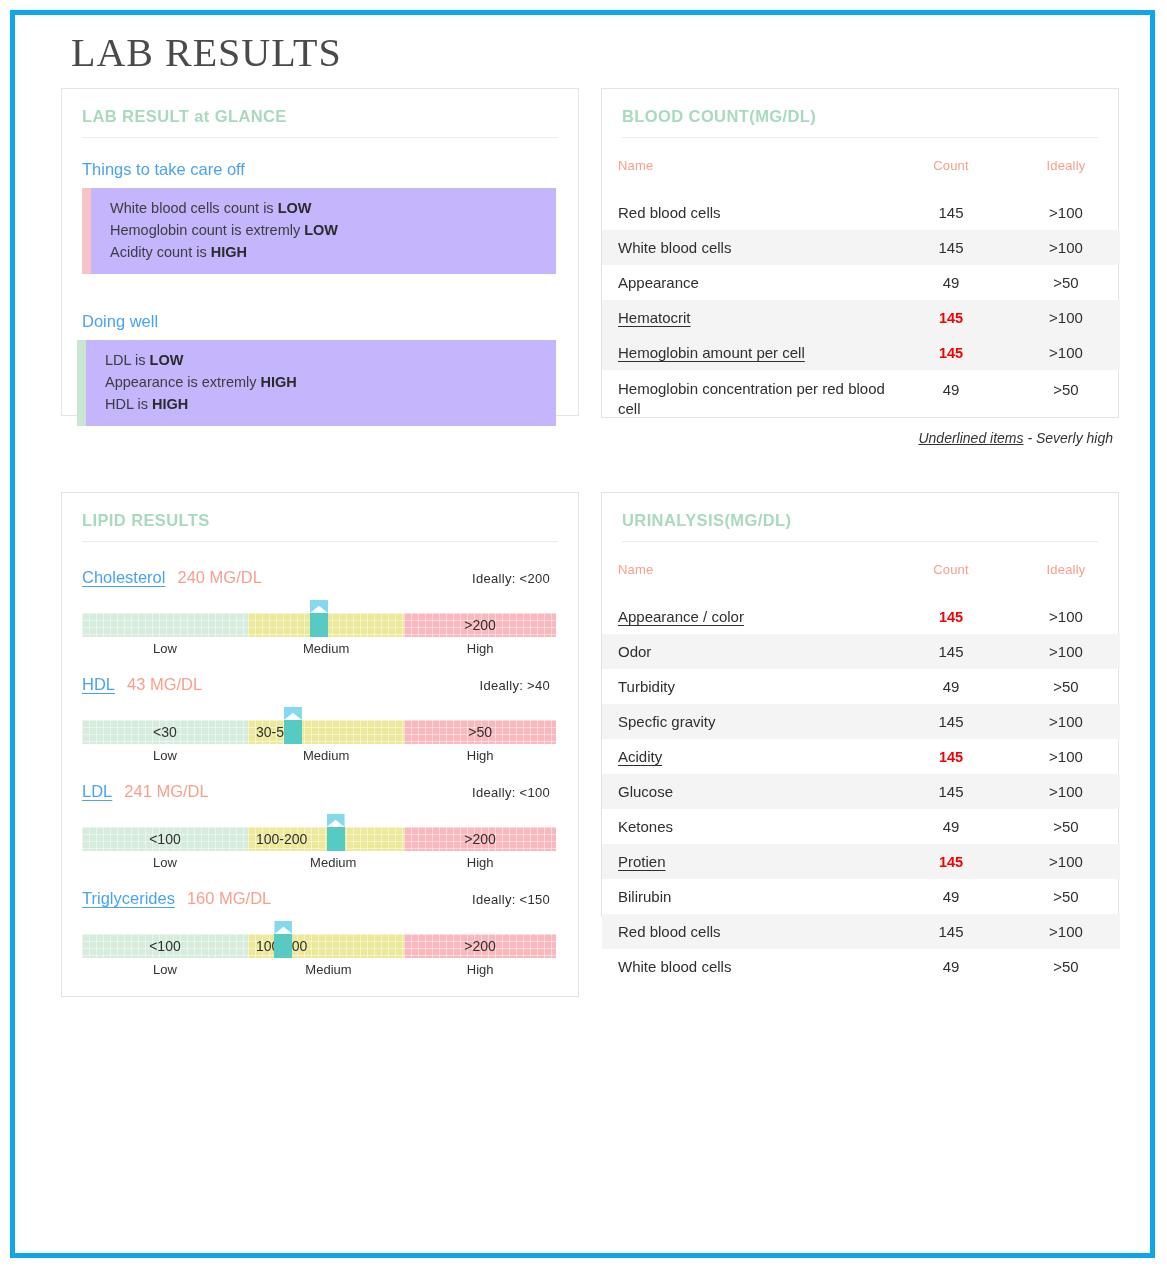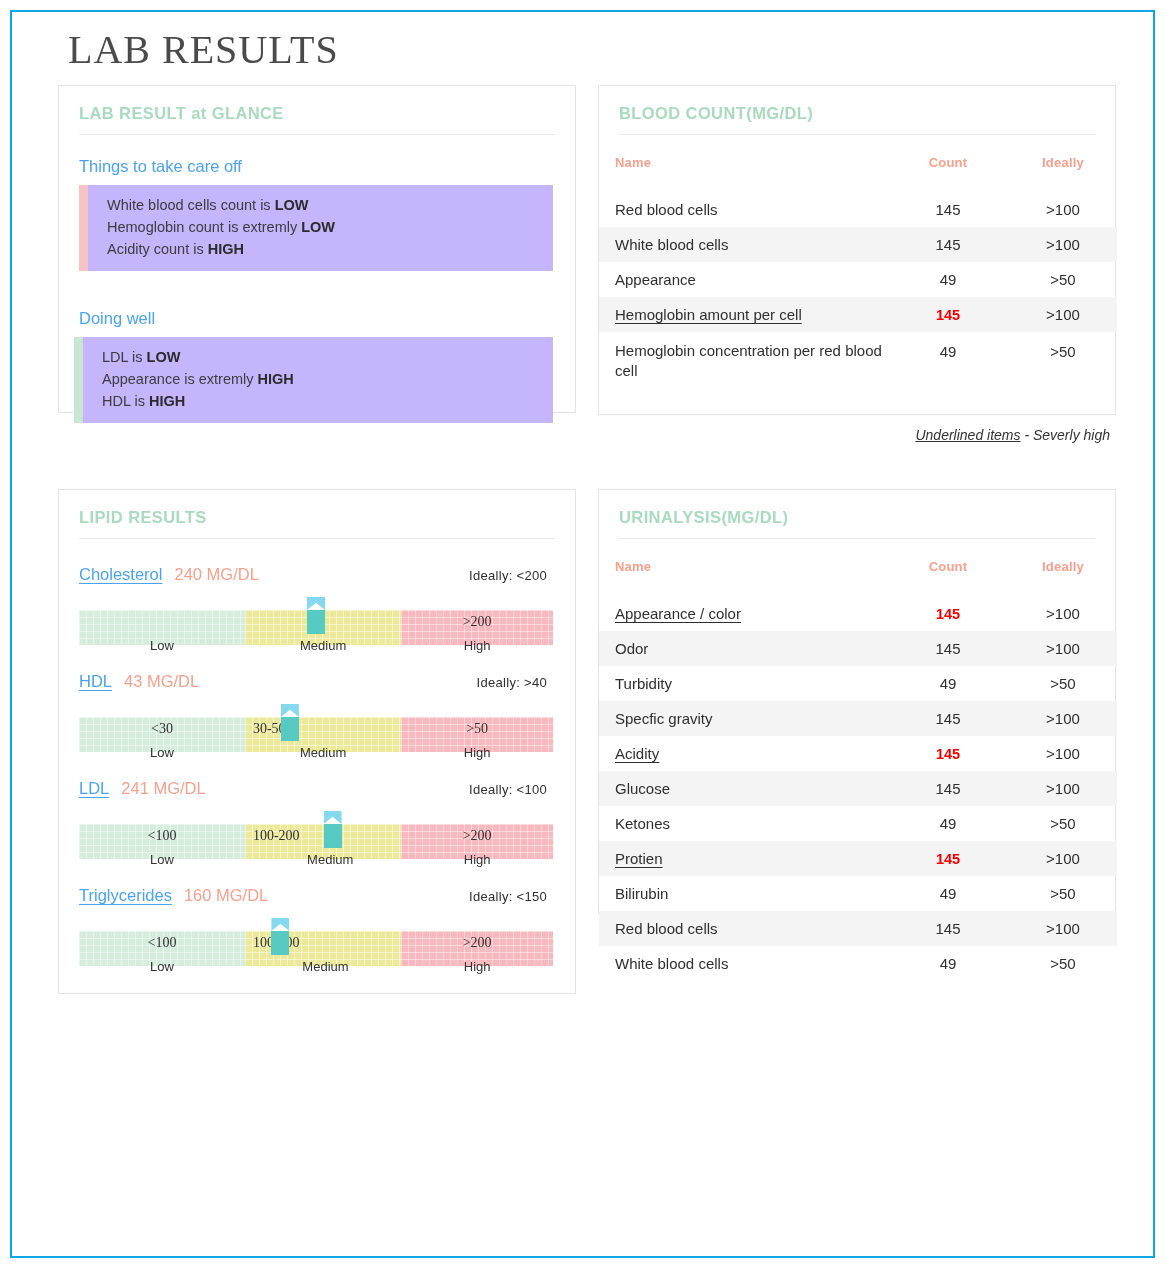--- a/index.html
+++ b/index.html
@@ -5,21 +5,21 @@
   html,body{margin:0;padding:0;}
   body{
     width:1167px;height:1270px;
     background:#ffffff;
     font-family:"Liberation Sans",sans-serif;
     -webkit-font-smoothing:antialiased;
   }
   .page-frame{
     position:absolute;left:10px;top:10px;
     width:1145px;height:1248px;
-    border:2px solid #0ea5e9;
+    border:5px solid #0ea5e9;
     box-sizing:border-box;
     background:#fff;
   }
   .page-title{
     position:absolute;left:56px;top:14px;
     font-family:"Liberation Serif",serif;
     font-size:40px;letter-spacing:1px;
     color:#4a4a4a;font-weight:400;
   }
 
@@ -59,21 +59,21 @@
   .alert.good{border-left-color:#c8e6d2;margin-left:15px;}
   .alert-line{
     font-size:14.5px;color:#3d3d3d;line-height:22px;
   }
   .alert-line b{font-weight:bold;color:#2b2b2b;}
   .alert-spacer{height:38px;}
 
   
   .tbl{width:100%;border-collapse:collapse;table-layout:fixed;}
   .tbl th{
-    font-size:13px;color:#f8a08c;font-weight:bold;
+    font-size:13px;color:#f8a08c;font-weight:normal;
     text-align:left;padding:20px 0 22px 0;letter-spacing:.2px;
   }
   .tbl td{
     font-size:15px;color:#2f2f2f;
     padding:9px 0 9px 0;vertical-align:middle;
   }
   .tbl tr.striped{background:#f4f4f4;}
   .col-name{padding-left:16px !important;}
   .col-count{text-align:center;font-size:14px;color:#a8a8a8;}
   .col-ideal{text-align:center;font-size:14px;color:#a8a8a8;}
@@ -99,26 +99,25 @@
   .lipid-ideal{
     position:absolute;right:6px;top:3px;
     font-size:13px;color:#2f2f2f;letter-spacing:.3px;
   }
   .gauge-wrap{position:relative;margin-top:19px;height:24px;}
   .gauge{
     position:relative;display:flex;height:24px;width:100%;
     overflow:visible;
   }
   .zone{
-    position:relative;height:35px;
+    position:relative;height:24px;
     background-image:
       linear-gradient(to right,rgba(255,255,255,.45) 1px,transparent 1px),
       linear-gradient(to bottom,rgba(255,255,255,.45) 1px,transparent 1px);
     background-size:7px 7px;
-    font-family:Liberation Serif, serif;
   }
   .zone.low{background-color:#d6ecdd;}
   .zone.med{background-color:#ecea9a;}
   .zone.high{background-color:#f9b8bd;}
   .zone-label{
     position:absolute;top:0;left:0;right:0;height:24px;
     line-height:24px;font-size:14px;color:#2f2f2f;text-align:center;
   }
   .zone-label.left{text-align:left;padding-left:8px;}
   .marker{
@@ -208,20 +207,25 @@
             <td class="col-name">White blood cells</td>
             <td class="col-count">145</td>
             <td class="col-ideal">&gt;100</td>
           </tr>
           <tr>
             <td class="col-name">Appearance</td>
             <td class="col-count">49</td>
             <td class="col-ideal">&gt;50</td>
           </tr>
           <tr class="striped">
+            <td class="col-name"><span class="name-severe">Hematocrit</span></td>
+            <td class="col-count severe">145</td>
+            <td class="col-ideal">&gt;100</td>
+          </tr>
+          <tr class="striped">
             <td class="col-name"><span class="name-severe">Hemoglobin amount per cell</span></td>
             <td class="col-count severe">145</td>
             <td class="col-ideal">&gt;100</td>
           </tr>
           <tr>
             <td class="col-name" style="line-height:20px;max-width:210px">Hemoglobin concentration per red blood cell</td>
             <td class="col-count" style="vertical-align:top;padding-top:11px">49</td>
             <td class="col-ideal" style="vertical-align:top;padding-top:11px">&gt;50</td>
           </tr>
         </tbody>

